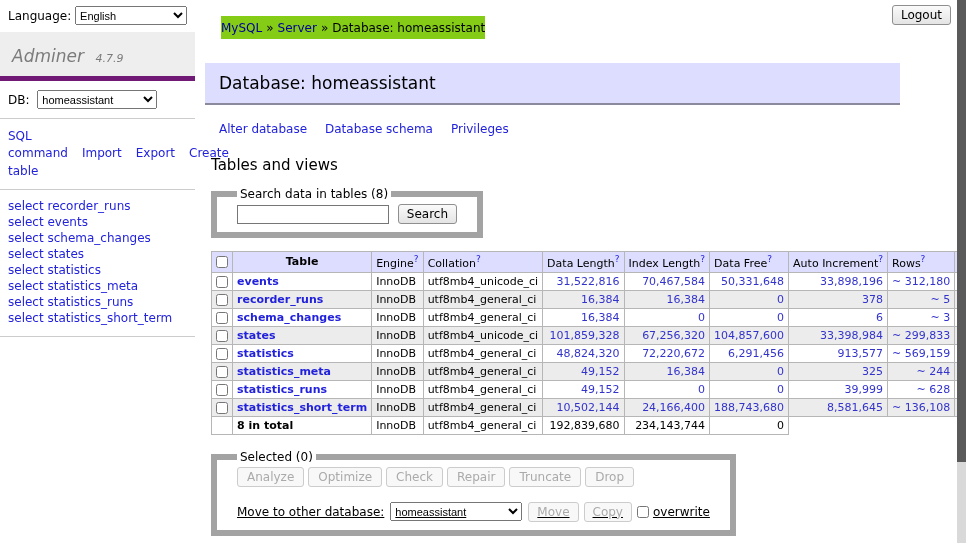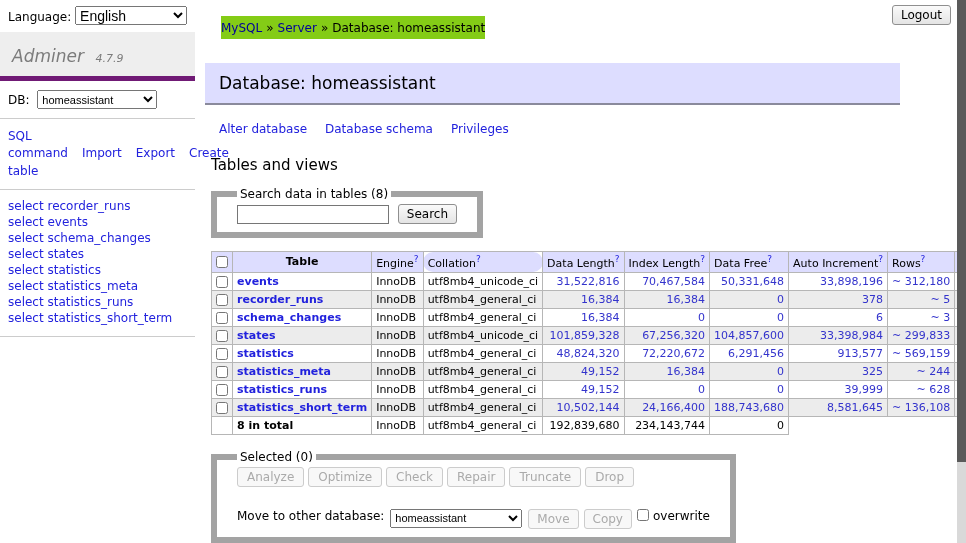--- a/index.html
+++ b/index.html
@@ -7,21 +7,21 @@
   body {
     width: 966px; height: 543px; position: relative; overflow: hidden;
     background: #fff; color: #000;
     font-family: "DejaVu Sans", "Liberation Sans", sans-serif;
     font-size: 12px;
   }
   a { color: #2222dd; text-decoration: none; cursor: pointer; }
 
   
   #lang { position: absolute; top: 6px; left: 8px; }
-  #lang select { width: 112px; height: 19px; font-size: 14px; }
+  #lang select { width: 112px; height: 19px; font-size: 11px; }
 
   
   #menu { position: absolute; top: 32px; left: 0; width: 195px; }
   #menu h1 {
     margin: 0; padding: 8px 12px; background: #eee;
     border-bottom: 5px solid #701a75; font-weight: normal;
   }
   #menu h1 .brand { font-style: italic; color: #7b7b7b; font-size: 17px; }
   #menu h1 .version { font-style: italic; color: #7b7b7b; font-size: 11px; margin-left: 4px; }
   #menu p { margin: 0; padding: 9px 8px; border-bottom: 1px solid #ccc; }
@@ -80,21 +80,21 @@
   td.tname a { font-weight: bold; }
   td.chk, th.chk { text-align: center; width: 22px; }
   input[type=checkbox] { width: 12px; height: 12px; margin: 0; vertical-align: middle; }
   tr.total td { background: #fff; }
   tr.total .label { font-weight: bold; }
   tr.total .num { color: #000; }
 
   
   #selected-fieldset { margin-top: 15px; }
   #selected-buttons .btn { margin-right: 4px; padding: 2px 9px; }
-  .move-row { margin-top: 22px; display: flex; align-items: flex-start; }
+  .move-row { margin-top: 15px; display: flex; align-items: center; text-decoration: underline; }
   .move-row select { width: 132px; height: 19px; font-size: 11px; margin: 0 6px; }
   .move-row .btn { margin-right: 5px; }
   .move-row label { margin-left: 4px; }
 </style>
 </head>
 <body>
 
 <div id="lang">
   <span>Language:</span>
   <select id="language-select"><option>English</option></select>
@@ -137,21 +137,21 @@
       <input type="text" id="search-input" placeholder="" style="">
       <button class="btn">Search</button>
     </fieldset>
 
     <table>
       <thead>
           <tr id="table-head-row">
             <th class="chk"><input type="checkbox" style=""></th>
             <th class="tname-head" style="width: 114px;"><span>Table</span></th>
             <th class="col-head" style="width: 42px;"><span>Engine</span><sup class="help">?</sup></th>
-            <th class="col-head" style="width: 90px; border-radius: 10px;"><span>Collation</span><sup class="help">?</sup></th>
+            <th class="col-head" style="width: 90px;"><span>Collation</span><sup class="help">?</sup></th>
             <th class="col-head" style="width: 64px;"><span>Data Length</span><sup class="help">?</sup></th>
             <th class="col-head" style="width: 64px;"><span>Index Length</span><sup class="help">?</sup></th>
             <th class="col-head" style="width: 60px;"><span>Data Free</span><sup class="help">?</sup></th>
             <th class="col-head" style="width: 74px;"><span>Auto Increment</span><sup class="help">?</sup></th>
             <th class="col-head" style="width: 52px;"><span>Rows</span><sup class="help">?</sup></th>
             <th class="col-head" style="width: 50px;"><span>Comment</span></th>
           </tr>
         </thead>
       <tbody id="table-body">
           <tr class="odd">

